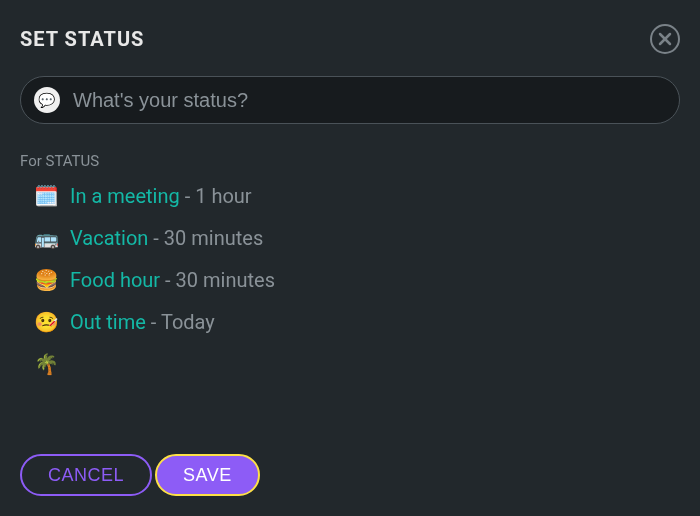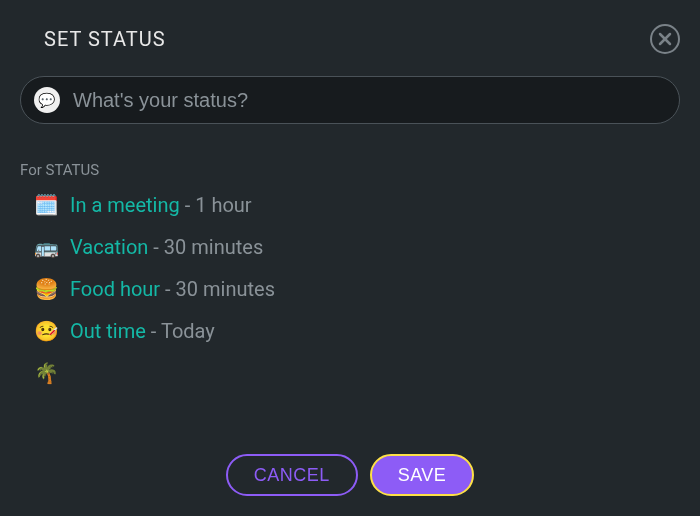--- a/index.html
+++ b/index.html
@@ -22,24 +22,23 @@
       flex-direction: column;
     }
     .header {
       display: flex;
       justify-content: space-between;
       align-items: center;
       margin-bottom: 22px;
     }
     .title {
       font-size: 20px;
-      font-weight: 400;
+      font-weight: 700;
       letter-spacing: 1px;
       color: #e8e8e8;
-      margin-left: 24px;
     }
     .close-btn {
       width: 30px;
       height: 30px;
       border-radius: 50%;
       border: 2.5px solid #7a8288;
       background: transparent;
       color: #7a8288;
       cursor: pointer;
       display: flex;
@@ -47,21 +46,21 @@
       justify-content: center;
       font-size: 16px;
       font-weight: bold;
     }
     .close-btn svg {
       width: 14px;
       height: 14px;
     }
     .input-wrap {
       position: relative;
-      margin-bottom: 37px;
+      margin-bottom: 28px;
     }
     .input-emoji {
       position: absolute;
       left: 14px;
       top: 50%;
       transform: translateY(-50%);
       width: 26px;
       height: 26px;
       border-radius: 50%;
       background: #f0f0f0;
@@ -116,22 +115,22 @@
     }
     .option-dash {
       color: #8a9298;
     }
     .option-duration {
       color: #8a9298;
     }
     .footer {
       margin-top: auto;
       display: flex;
-      justify-content: center;
-      gap: 12px;
+      justify-content: flex-start;
+      gap: 3px;
     }
     .btn {
       height: 42px;
       padding: 0 26px;
       border-radius: 21px;
       font-size: 18px;
       font-weight: 500;
       letter-spacing: 0.5px;
       cursor: pointer;
       display: flex;

